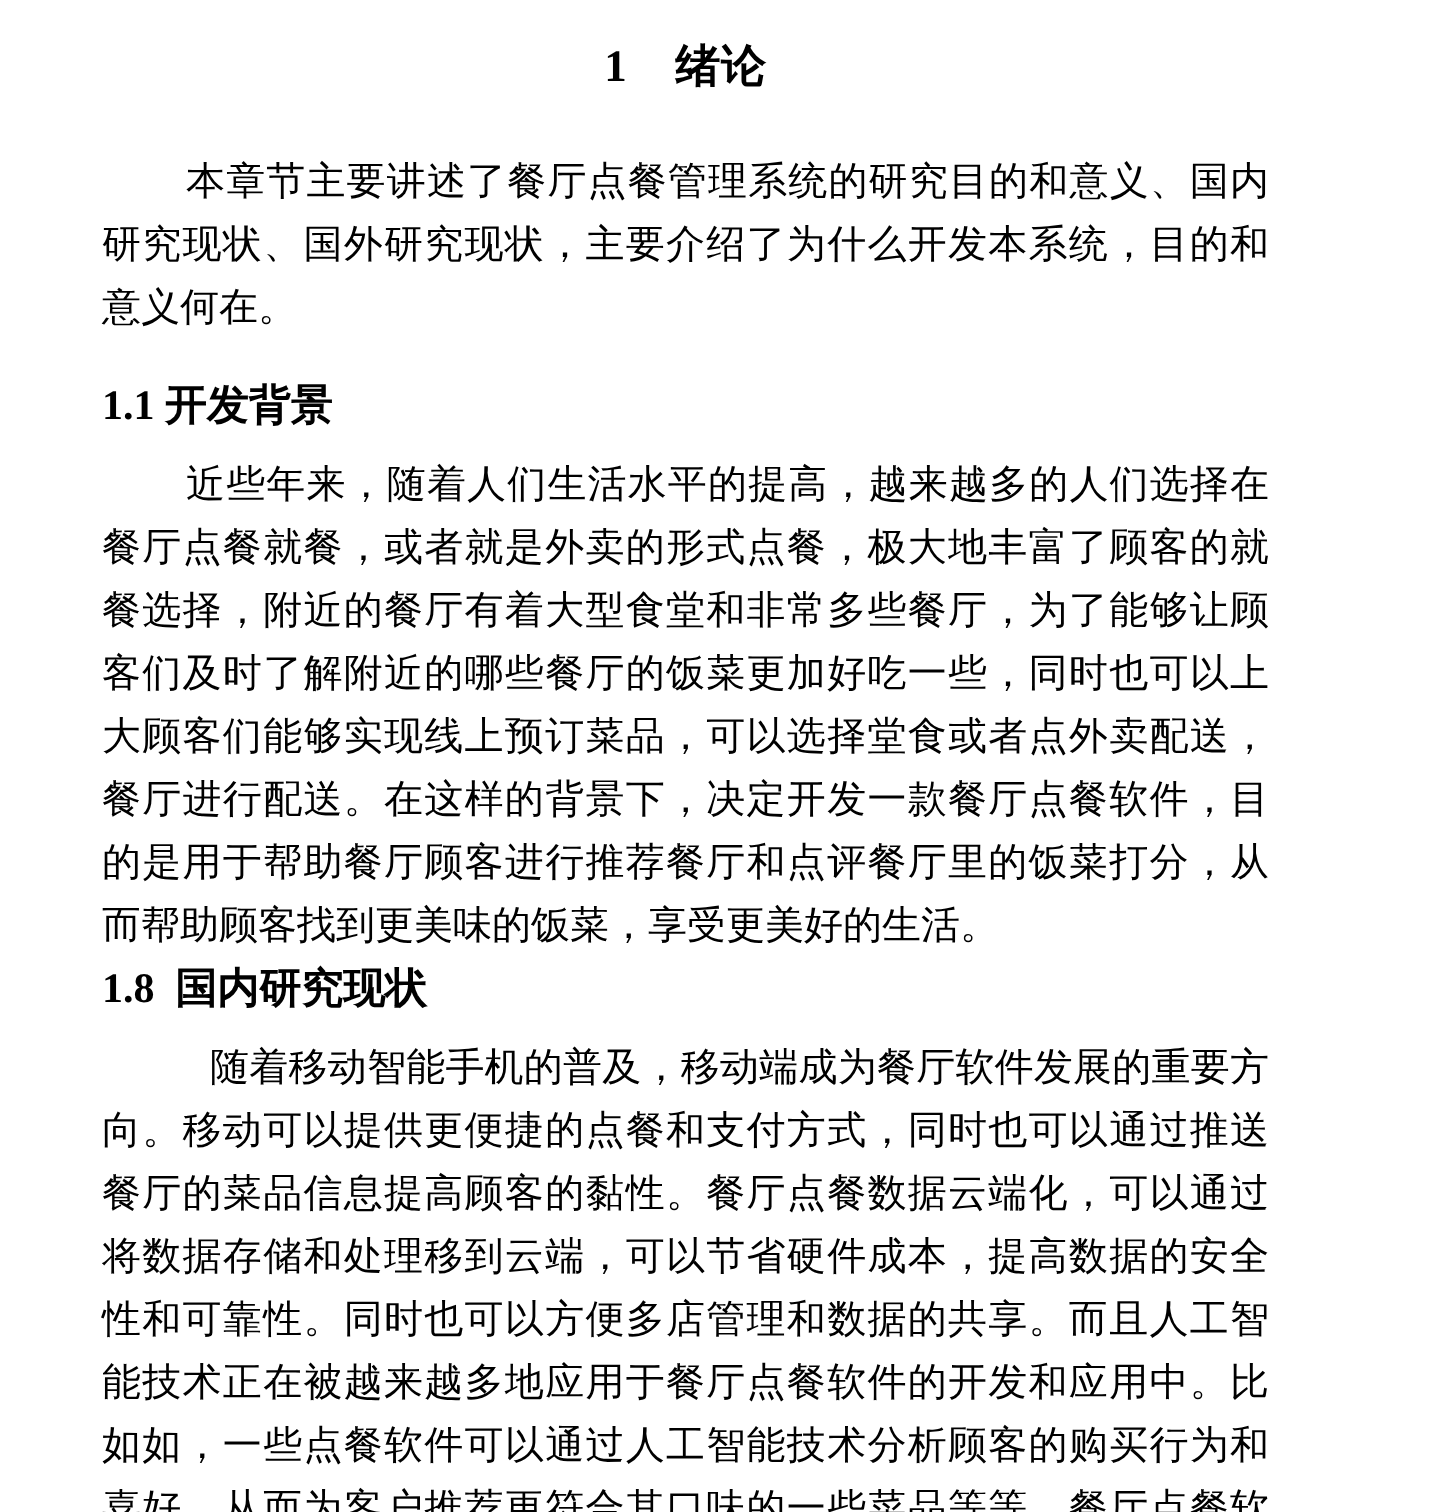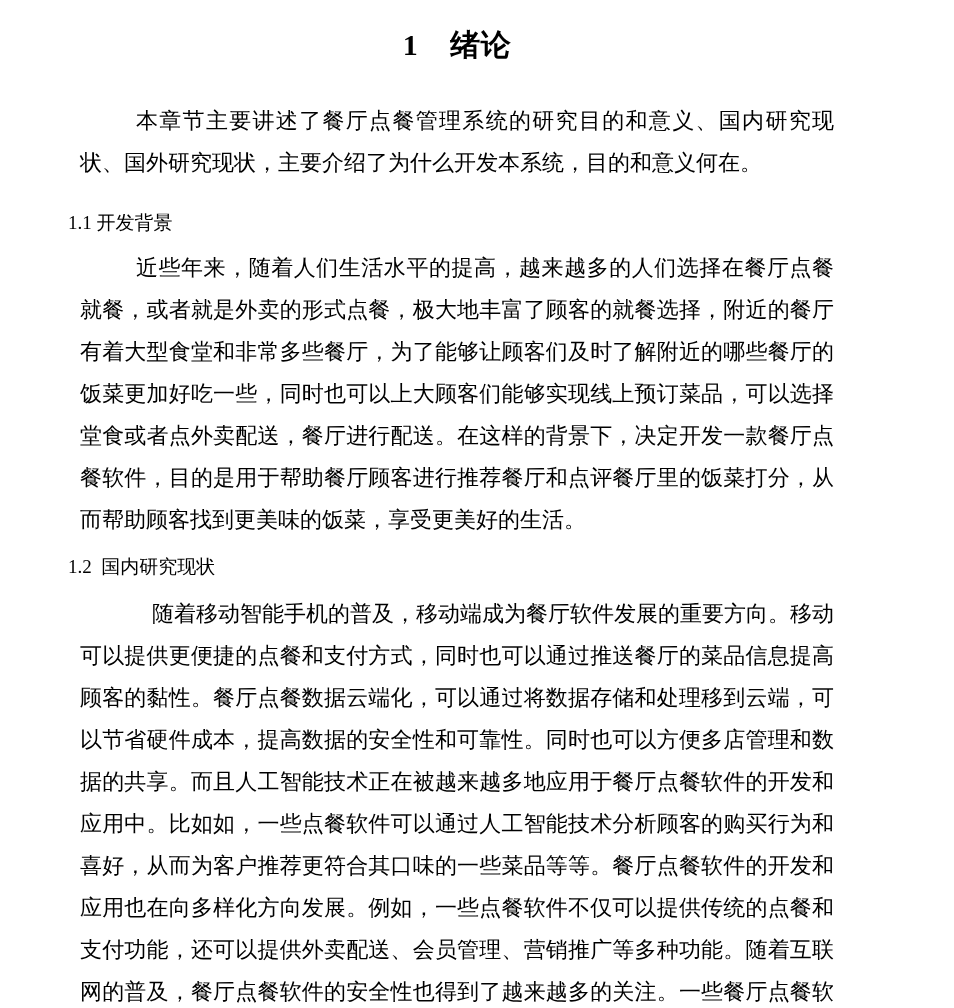--- a/index.html
+++ b/index.html
@@ -44,35 +44,35 @@
     letter-spacing: 0.5px;
     margin: 0;
     padding-top: 26px;
     padding-bottom: 0;
     white-space: pre;
   }
 
   
   .section-heading {
     font-family: "Liberation Serif", "DejaVu Serif", serif;
-    font-weight: normal;
-    font-size: 19px;
+    font-weight: bold;
+    font-size: 28px;
     line-height: 1.3;
     margin: 0;
     white-space: pre;
   }
   .heading-1-1 { margin-top: 27px; }
   .heading-1-2 { margin-top: 3px; }
 
   
   .body-paragraph {
     font-family: "Liberation Serif", "DejaVu Serif", serif;
-    font-size: 22px;
+    font-size: 26px;
     line-height: 42px;
-    margin: 12px;
+    margin: 0;
     text-align: justify;
     text-justify: inter-ideograph;
     text-align-last: left;
     word-break: break-all;
     letter-spacing: 0px;
   }
   .intro-paragraph {
     margin-top: 36px;
     text-indent: 56px;
   }
@@ -93,18 +93,18 @@
   <div class="content">
 
     <h1 class="chapter-title">1    绪论</h1>
 
     <p class="body-paragraph intro-paragraph">本章节主要讲述了餐厅点餐管理系统的研究目的和意义、国内研究现状、国外研究现状，主要介绍了为什么开发本系统，目的和意义何在。</p>
 
     <h2 class="section-heading heading-1-1">1.1 开发背景</h2>
 
     <p class="body-paragraph para-1-1">近些年来，随着人们生活水平的提高，越来越多的人们选择在餐厅点餐就餐，或者就是外卖的形式点餐，极大地丰富了顾客的就餐选择，附近的餐厅有着大型食堂和非常多些餐厅，为了能够让顾客们及时了解附近的哪些餐厅的饭菜更加好吃一些，同时也可以上大顾客们能够实现线上预订菜品，可以选择堂食或者点外卖配送，餐厅进行配送。在这样的背景下，决定开发一款餐厅点餐软件，目的是用于帮助餐厅顾客进行推荐餐厅和点评餐厅里的饭菜打分，从而帮助顾客找到更美味的饭菜，享受更美好的生活。</p>
 
-    <h2 class="section-heading heading-1-2">1.2  国内研究现状</h2>
+    <h2 class="section-heading heading-1-2">1.8  国内研究现状</h2>
 
     <p class="body-paragraph para-1-2">随着移动智能手机的普及，移动端成为餐厅软件发展的重要方向。移动可以提供更便捷的点餐和支付方式，同时也可以通过推送餐厅的菜品信息提高顾客的黏性。餐厅点餐数据云端化，可以通过将数据存储和处理移到云端，可以节省硬件成本，提高数据的安全性和可靠性。同时也可以方便多店管理和数据的共享。而且人工智能技术正在被越来越多地应用于餐厅点餐软件的开发和应用中。比如如，一些点餐软件可以通过人工智能技术分析顾客的购买行为和喜好，从而为客户推荐更符合其口味的一些菜品等等。餐厅点餐软件的开发和应用也在向多样化方向发展。例如，一些点餐软件不仅可以提供传统的点餐和支付功能，还可以提供外卖配送、会员管理、营销推广等多种功能。随着互联网的普及，餐厅点餐软件的安全性也得到了越来越多的关注。一些餐厅点餐软件</p>
 
   </div>
 </div>
 
 </body></html>

